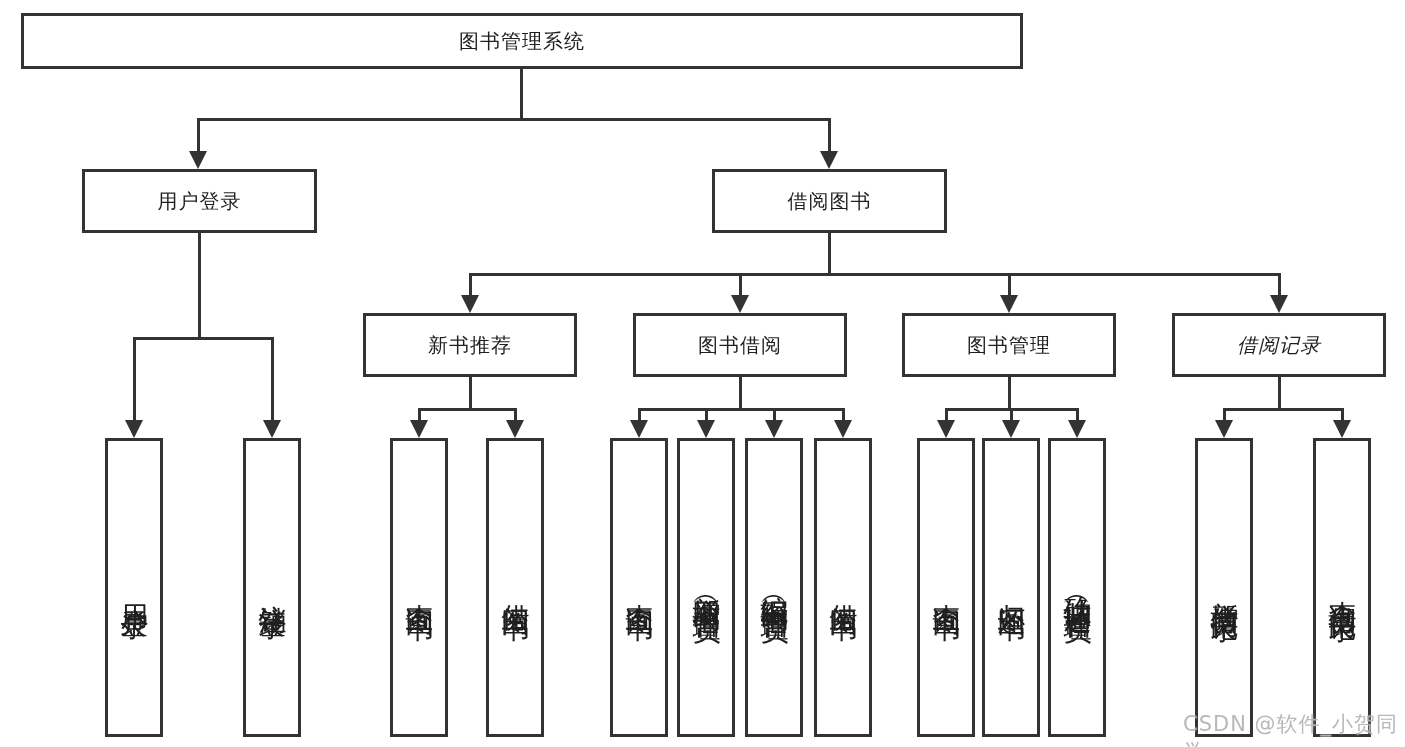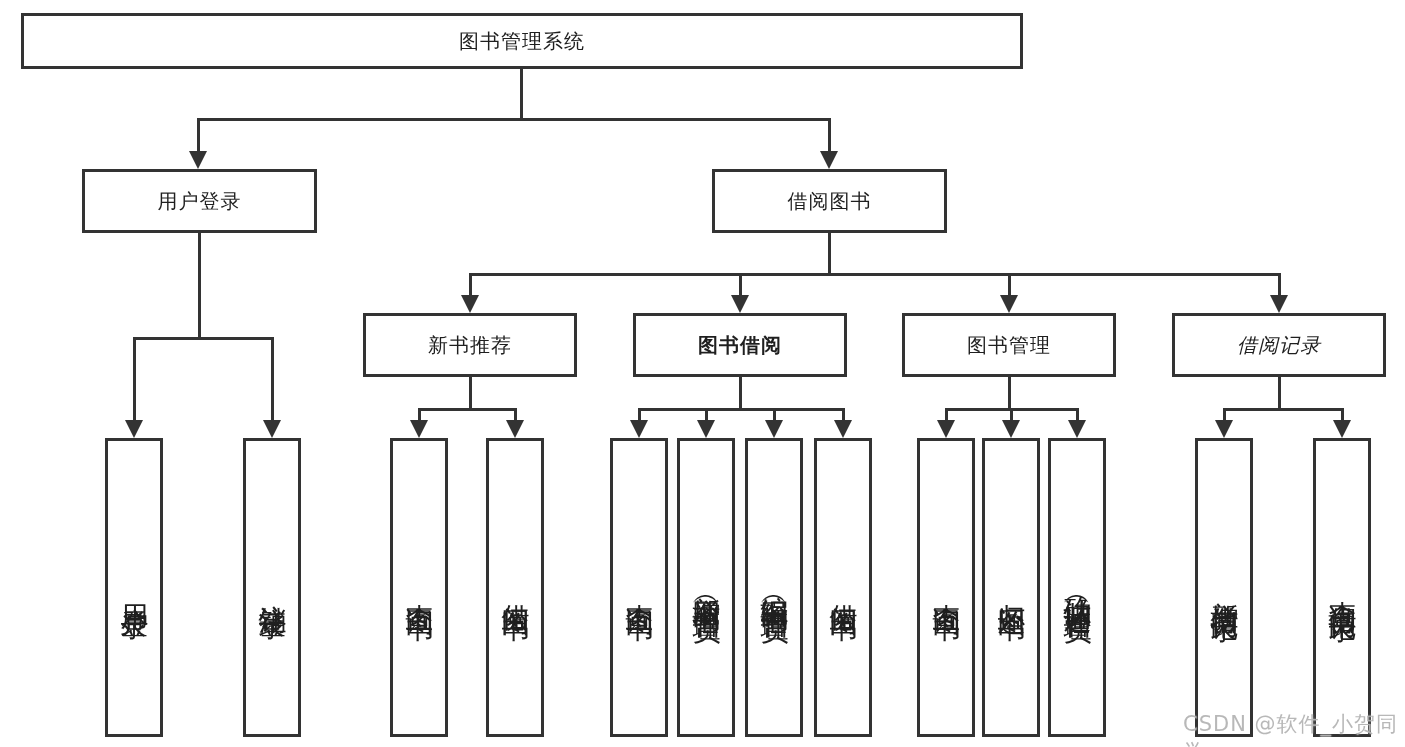--- a/index.html
+++ b/index.html
@@ -48,21 +48,21 @@
   </div>
 
   <div class="node" style="left:712px;top:169px;width:235px;height:64px;">
     <span class="h-label">借阅图书</span>
   </div>
 
   <div class="node" style="left:363px;top:313px;width:214px;height:64px;">
     <span class="h-label">新书推荐</span>
   </div>
 
-  <div class="node" style="left:633px;top:313px;width:214px;height:64px;font-weight:bold;">
+  <div class="node" style="left:633px;top:313px;width:214px;height:64px;">
     <span class="h-label">图书借阅</span>
   </div>
 
   <div class="node" style="left:902px;top:313px;width:214px;height:64px;">
     <span class="h-label">图书管理</span>
   </div>
 
   <div class="node" style="left:1172px;top:313px;width:214px;height:64px;font-style:italic;">
     <span class="h-label">借阅记录</span>
   </div>

